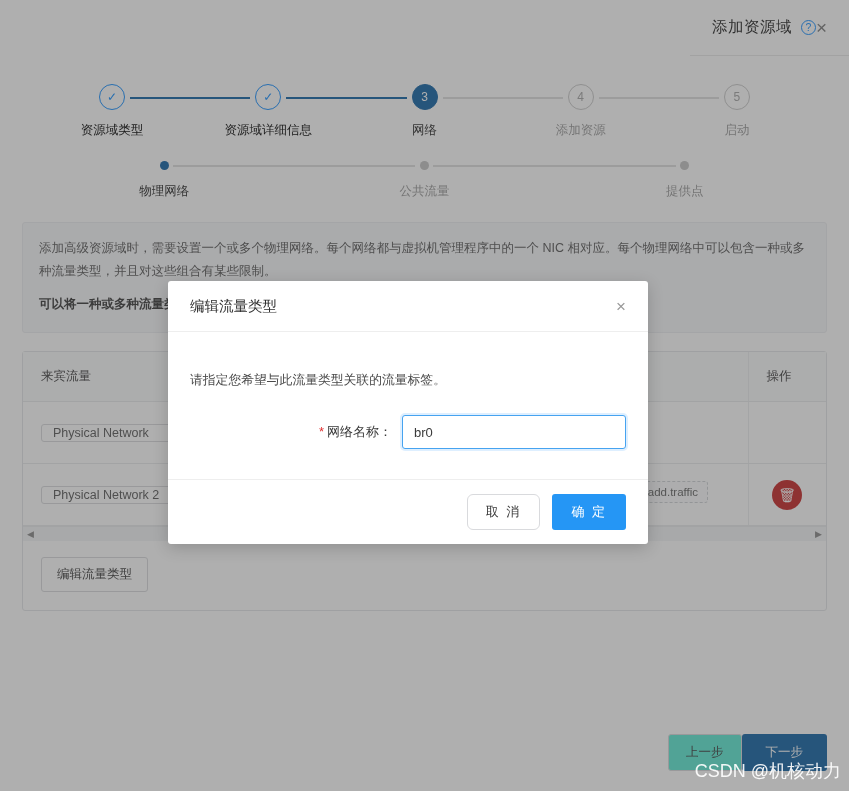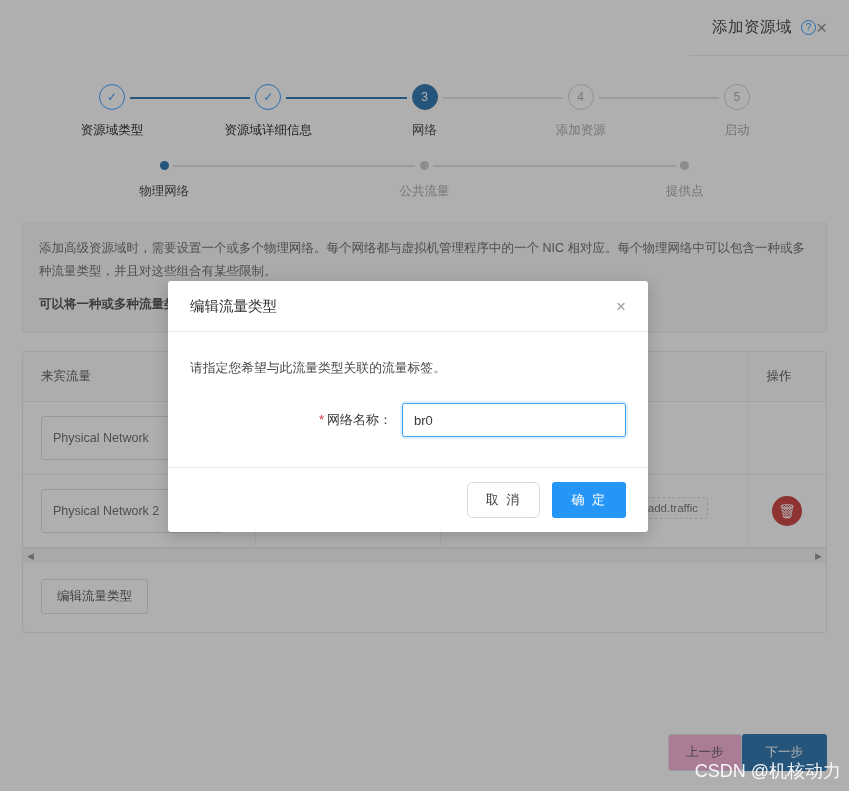--- a/index.html
+++ b/index.html
@@ -102,21 +102,21 @@
     border-right: 1px solid #eceef0;
   }
   table.net-table th { border-right: 1px solid #eceef0; }
   table.net-table th:last-child, table.net-table td:last-child { border-right: none; }
   .col-name  { width: 232px; }
   .col-type  { width: 185px; }
   .col-traf  { width: 308px; }
   .col-act   { width: auto; }
 
   .txt-input {
-    width: 182px; height: 44px; border: 1px solid #d9dadd; border-radius: 3px;
+    width: 182px; height: 18px; border: 1px solid #d9dadd; border-radius: 3px;
     background: #fff; padding: 0 11px; font-size: 12.5px; color: #5a5a5a;
     font-family: "Liberation Sans", sans-serif; outline: none;
   }
   .select-box {
     width: 152px; height: 33px; border: 1px solid #d9dadd; border-radius: 3px;
     background: #fff; padding: 0 11px; font-size: 12.5px; color: #4a4a4a;
     display: flex; align-items: center; cursor: pointer;
   }
   .select-box .caret { margin-left: auto; color: #b4b4b4; font-size: 10px; }
 
@@ -147,21 +147,21 @@
     border: 1px solid #d9dadd; background: #fff; border-radius: 3px;
     padding: 8px 15px; font-size: 12.5px; color: #3d3d3d; cursor: pointer;
     font-family: "Liberation Sans", sans-serif;
   }
 
   .wizard-footer {
     display: flex; align-items: center; justify-content: space-between;
     padding: 18px 22px 20px 22px;
   }
   .prev-btn {
-    border: 1px solid #d9dadd; background: #f9a8d4; border-radius: 3px;
+    border: 1px solid #d9dadd; background: #5eead4; border-radius: 3px;
     padding: 9px 17px; font-size: 12.5px; color: #3d3d3d; cursor: pointer;
     font-family: "Liberation Sans", sans-serif;
   }
   .next-btn {
     border: none; background: #1464a5; border-radius: 3px;
     padding: 10px 24px; font-size: 12.5px; color: #fff; cursor: pointer;
     font-family: "Liberation Sans", sans-serif;
   }
 
   
@@ -179,21 +179,21 @@
   .modal-header {
     display: flex; align-items: center; padding: 16px 22px 15px 22px;
     border-bottom: 1px solid #eeeeee;
   }
   .modal-title { font-size: 14.5px; color: #2e2e2e; }
   .modal-close {
     margin-left: auto; font-size: 17px; color: #999; line-height: 1; cursor: pointer;
     font-weight: 300;
   }
   .modal-body { padding: 24px 22px 30px 22px; }
-  .modal-desc { font-size: 12.8px; color: #4a4a4a; margin: 4px 0 26px 0; }
+  .modal-desc { font-size: 12.8px; color: #4a4a4a; margin: 16px 0 26px 0; }
   .form-row { display: flex; align-items: center; }
   .form-label {
     width: 212px; text-align: right; padding-right: 10px;
     font-size: 13px; color: #3a3a3a; white-space: nowrap;
   }
   .req-star { color: #e03131; margin-right: 3px; }
   .modal-input {
     flex: 1 1 auto; height: 34px; border: 1px solid #46a3f0; border-radius: 3px;
     box-shadow: 0 0 0 2px rgba(24,144,255,0.14);
     padding: 0 11px; font-size: 13px; color: #3a3a3a; outline: none;

